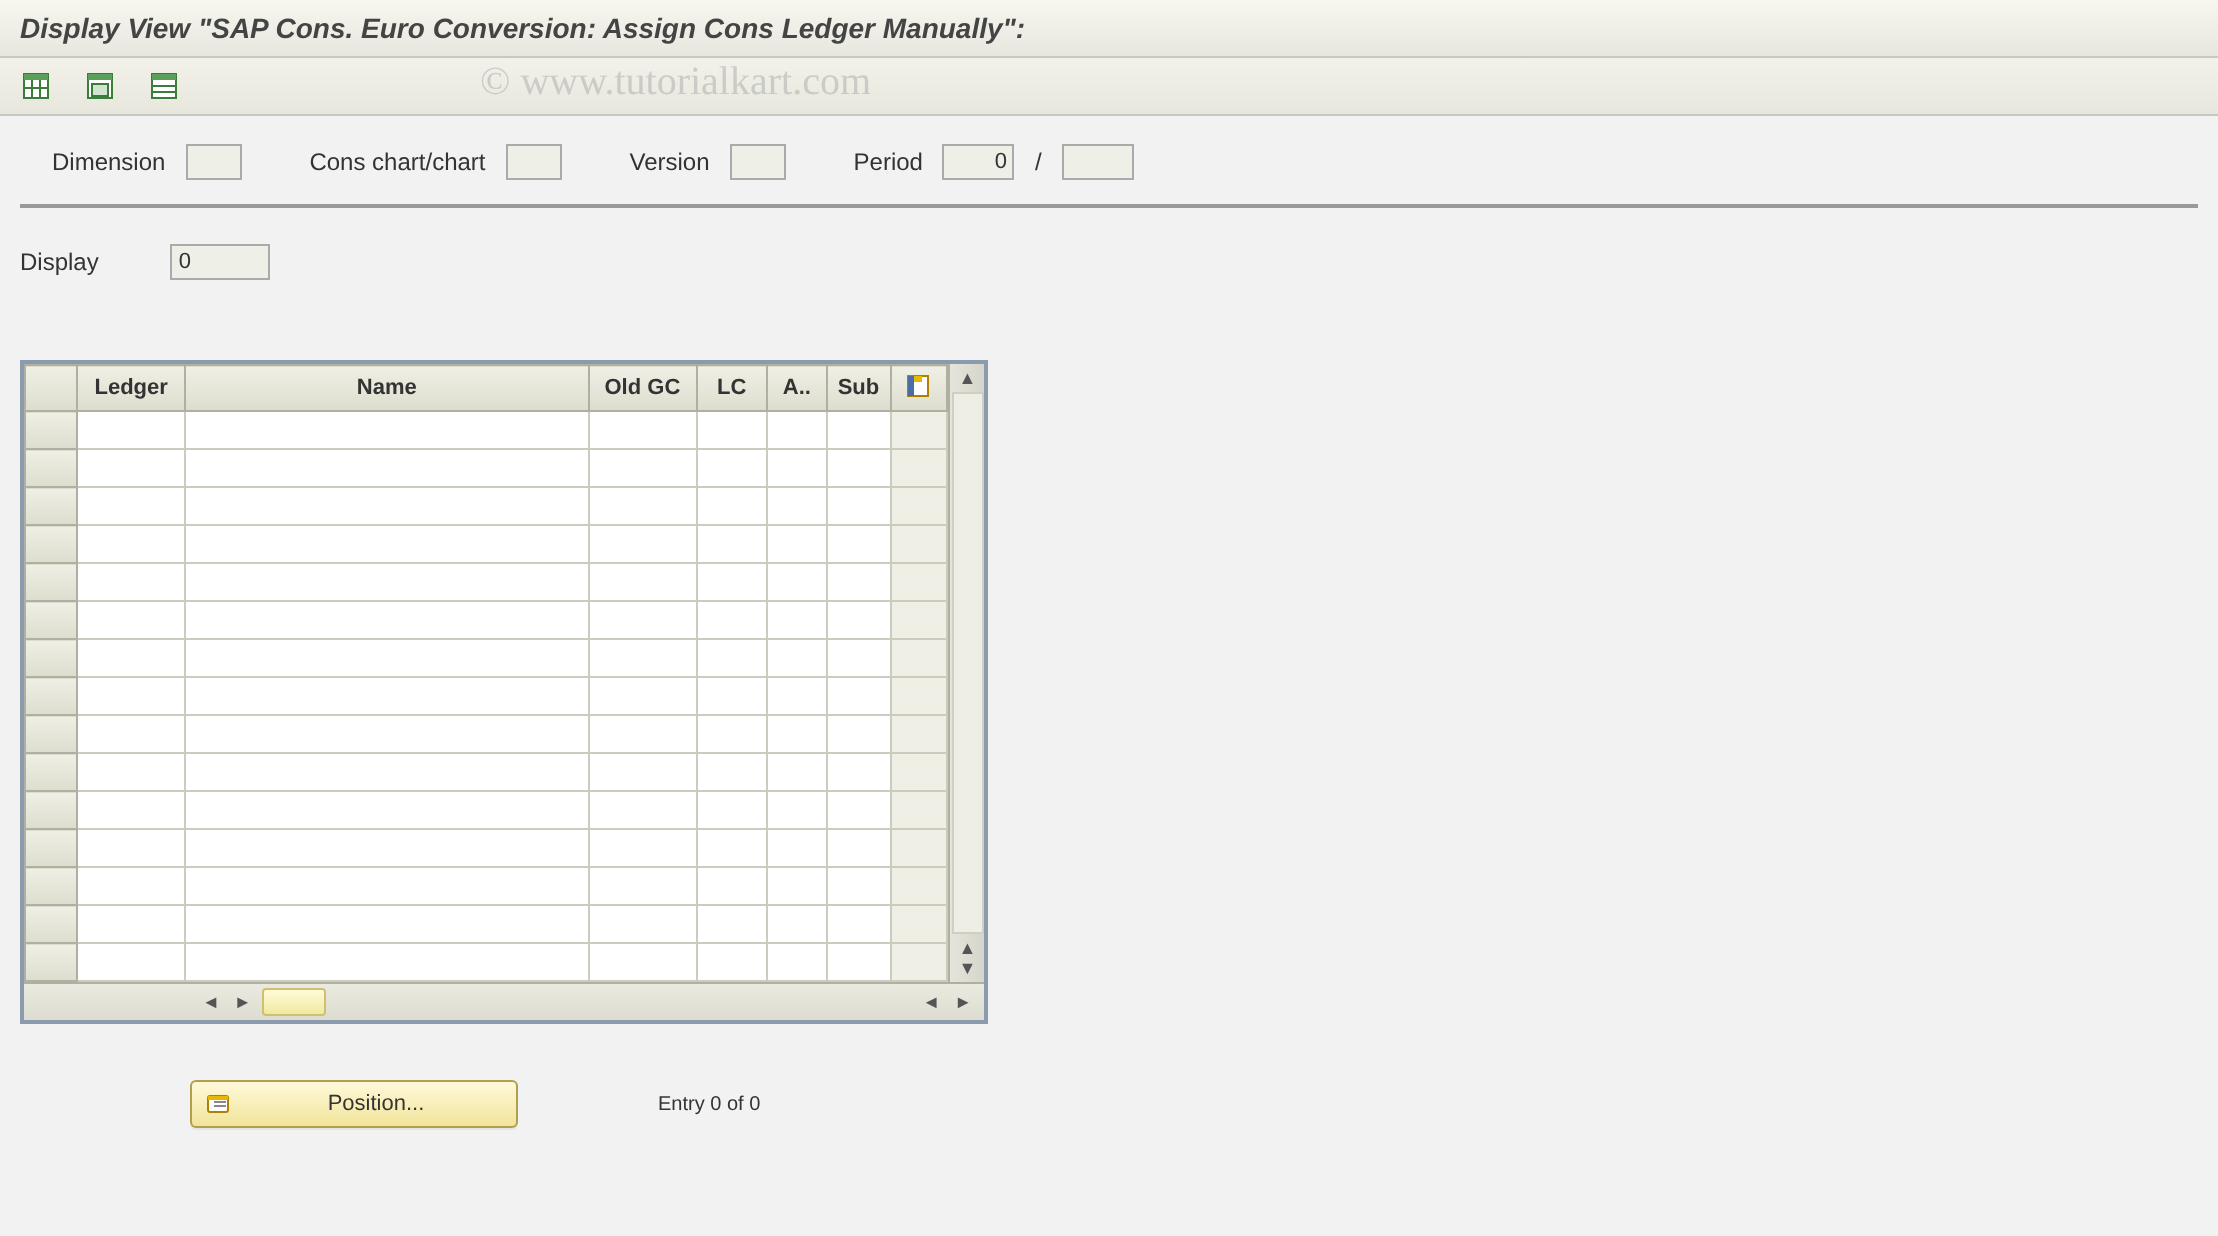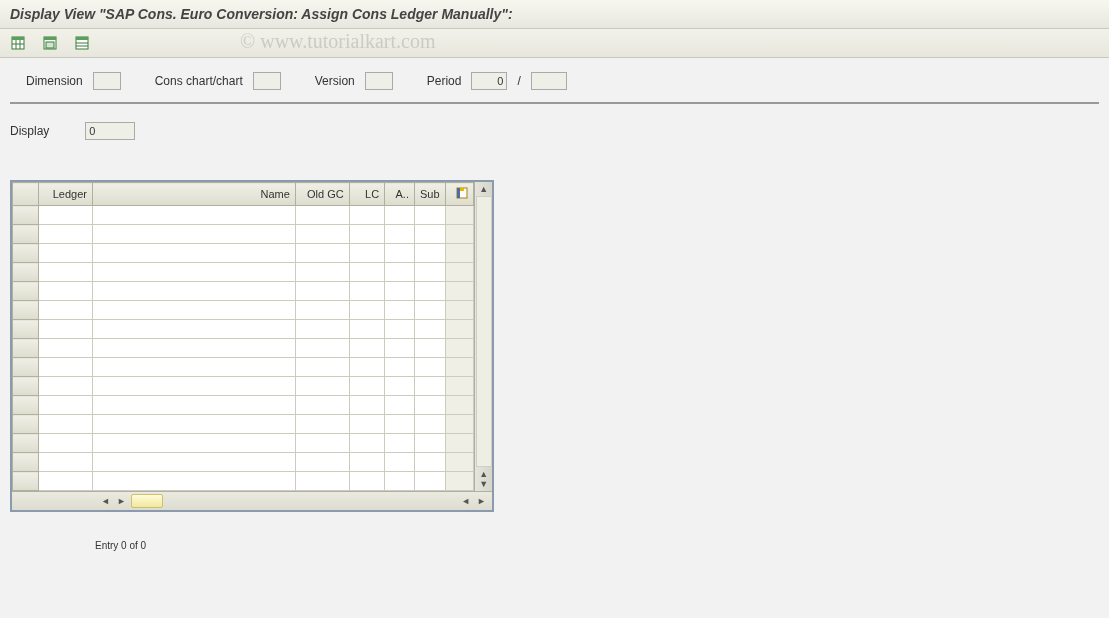--- a/index.html
+++ b/index.html
@@ -88,22 +88,22 @@
   .table-scroll-wrap {
     display: flex;
   }
   .grid-table {
     border-collapse: collapse;
     table-layout: fixed;
   }
   .grid-table th {
     background: linear-gradient(#f0efe5, #ddddcf);
     border: 1px solid #b0b0a0;
-    font-weight: normal;
-    text-align: right;
+    font-weight: bold;
+    text-align: center;
     padding: 2px 5px;
     height: 18px;
     font-size: 11px;
     color: #333;
     white-space: nowrap;
     overflow: hidden;
   }
   .grid-table td {
     border: 1px solid #ccccbe;
     height: 18px;
@@ -447,14 +447,25 @@
     <span class="arrow">◄</span>
     <span class="arrow">►</span>
     <span class="hscroll-track"></span>
     <span class="hscroll-spacer"></span>
     <span class="arrow">◄</span>
     <span class="arrow">►</span>
   </div>
 </div>
 
 <div class="footer-row">
+  <div class="position-btn">
+    <span class="icon">
+      <svg viewBox="0 0 14 14">
+          <rect x="2" y="3" width="10" height="8" rx="1" fill="#fff" stroke="#b08000"></rect>
+          <rect x="2" y="3" width="10" height="2" fill="#e6b800"></rect>
+          <line x1="5" y1="6" x2="11" y2="6" stroke="#888"></line>
+          <line x1="5" y1="8" x2="11" y2="8" stroke="#888"></line>
+        </svg>
+    </span>
+    <span style="flex:1; text-align:center">Position...</span>
+  </div>
   <span class="entry-text">Entry 0 of 0</span>
 </div>
 
 </body></html>

